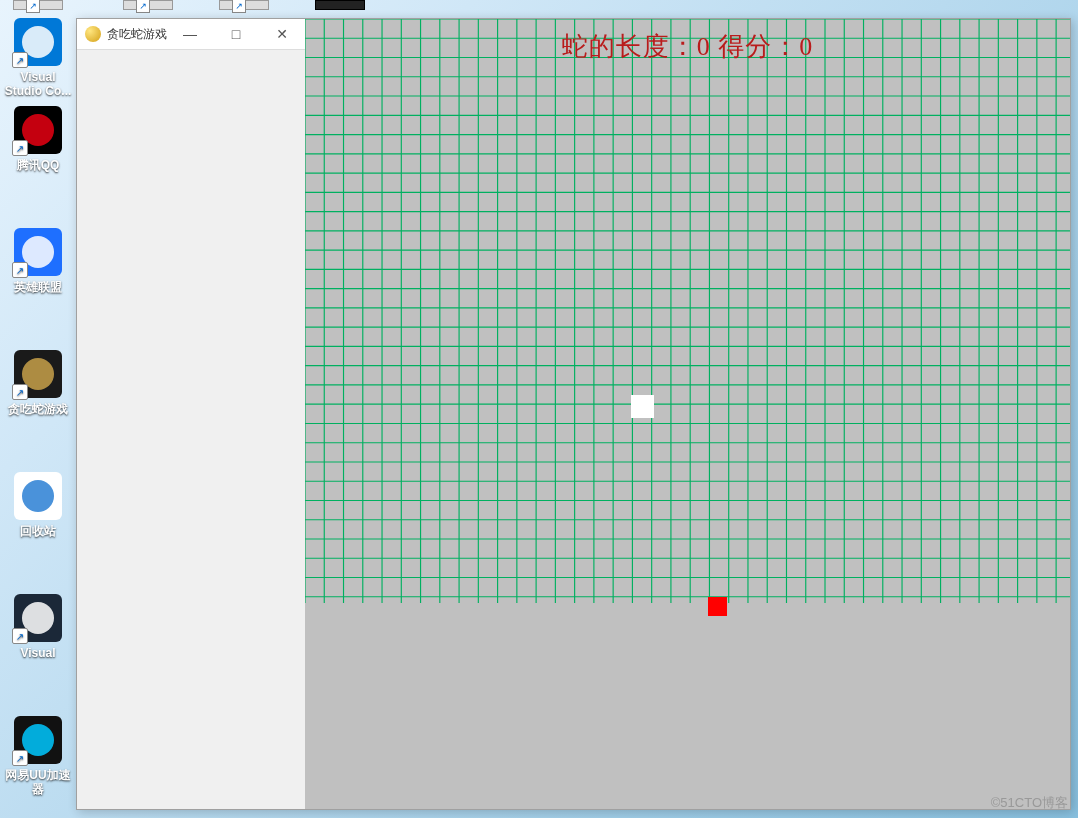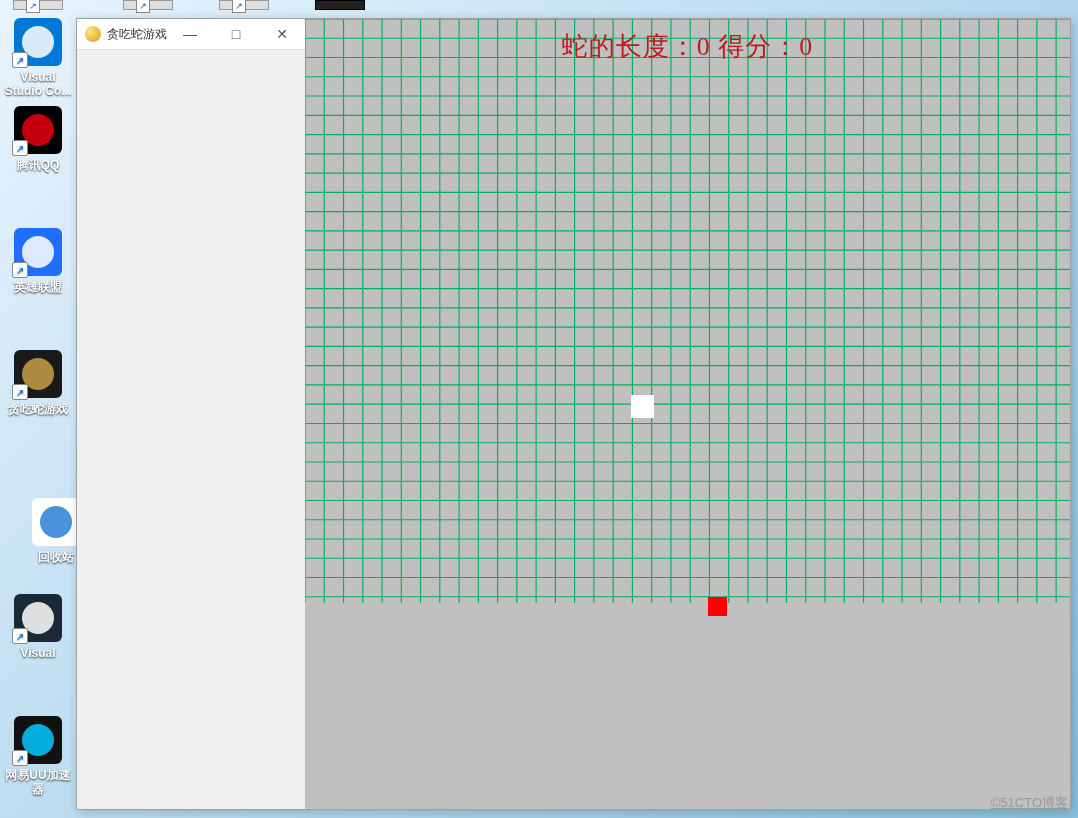--- a/index.html
+++ b/index.html
@@ -42,21 +42,20 @@
   .snake-head{background:#fff;}
   .food{background:#ff0000;}
   .hud{
     position:absolute;left:0;right:0;top:10px;text-align:center;
     font-size:26px;color:#b91c1c;font-family:"SimSun","宋体",serif;letter-spacing:1px;
   }
 
   .watermark{
     position:absolute;right:10px;bottom:6px;font-size:13px;color:rgba(120,120,120,.55);
     font-family:Arial,sans-serif;
-    text-decoration:underline;
   }
 </style>
 </head>
 <body>
 
 <div class="desktop">
 
   <div class="topicon" style="left:0">
       <div class="bar">
         <span class="shortcut2">↗</span>
@@ -99,21 +98,21 @@
         </div>
         <span class="lbl">英雄联盟</span>
       </div>
       <div class="dicon" style="left: 0px; top: 350px;">
         <div class="img" style="background: rgb(26, 26, 26);">
           <div style="position: absolute; inset: 8px; border-radius: 50%; background: rgb(200, 161, 74); opacity: 0.85;"></div>
           <div class="shortcut">↗</div>
         </div>
         <span class="lbl">贪吃蛇游戏</span>
       </div>
-      <div class="dicon" style="left: 0px; top: 498px; margin-left: 18px;">
+      <div class="dicon" style="left: 0px; top: 472px;">
         <div class="img" style="background: rgb(255, 255, 255);">
           <div style="position: absolute; inset: 8px; border-radius: 50%; background: rgb(42, 127, 212); opacity: 0.85;"></div>
         </div>
         <span class="lbl">回收站</span>
       </div>
       <div class="dicon" style="left: 0px; top: 594px;">
         <div class="img" style="background: rgb(27, 40, 56);">
           <div style="position: absolute; inset: 8px; border-radius: 50%; background: rgb(255, 255, 255); opacity: 0.85;"></div>
           <div class="shortcut">↗</div>
         </div>

